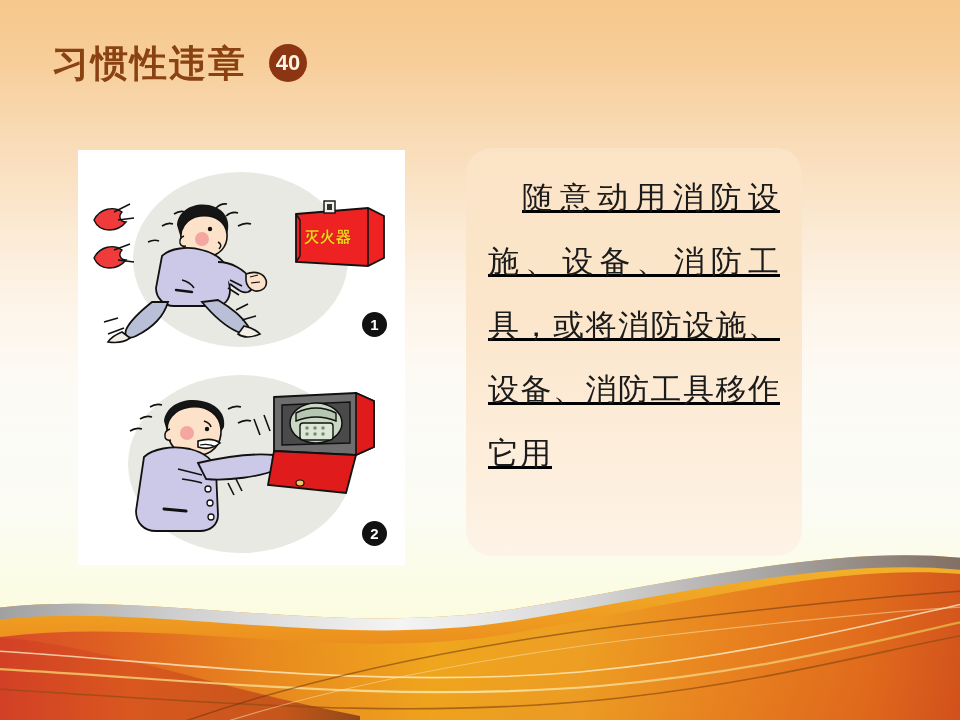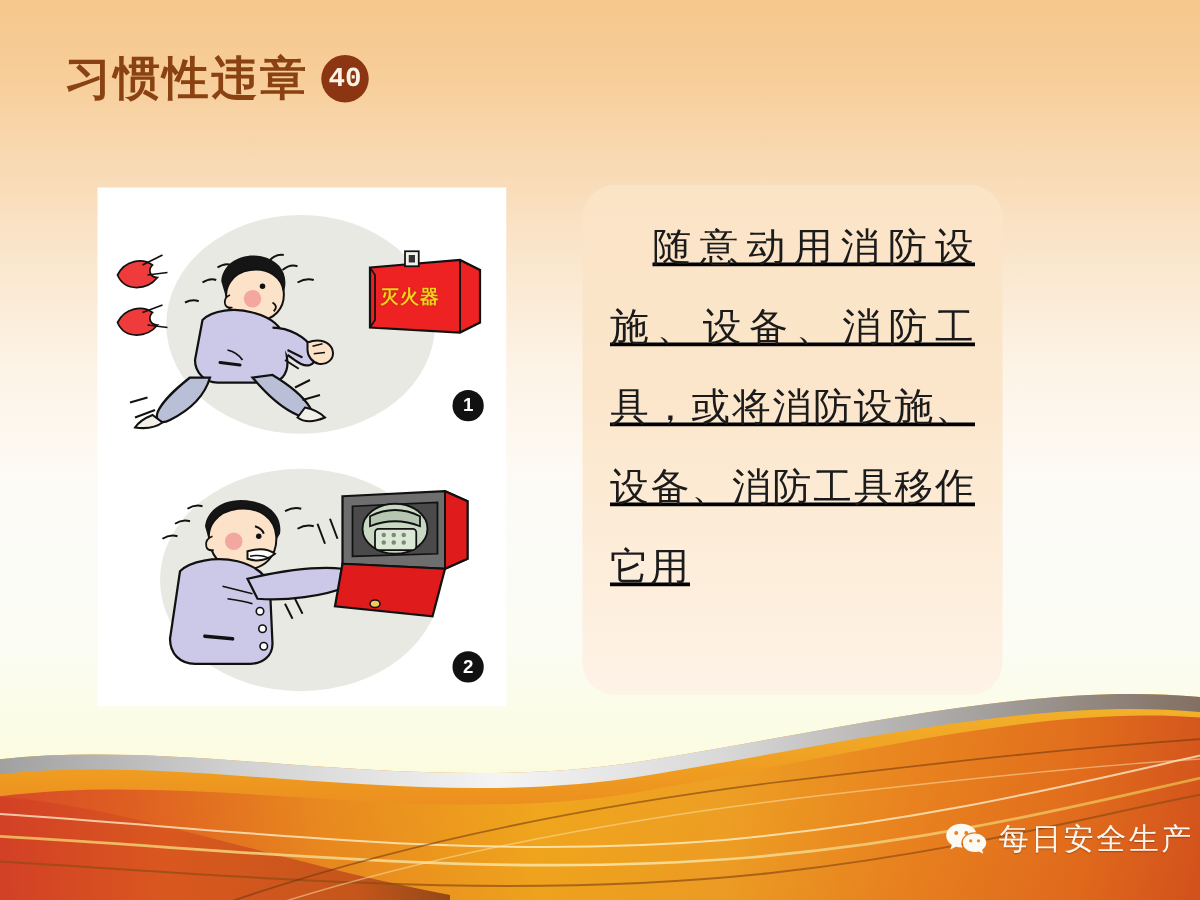--- a/index.html
+++ b/index.html
@@ -37,21 +37,21 @@
     pointer-events: none;
   }
 
   
   .title-row {
     position: absolute;
     left: 52px;
     top: 44px;
     display: flex;
     align-items: center;
-    gap: 10px;
+    gap: 22px;
   }
   .title-text {
     font-size: 37px;
     font-weight: bold;
     color: #8a4213;
     letter-spacing: 2px;
     line-height: 1;
     white-space: nowrap;
     font-family: "Liberation Serif", "DejaVu Serif", serif;
   }
@@ -59,21 +59,21 @@
     width: 38px;
     height: 38px;
     border-radius: 50%;
     background: #8c3512;
     color: #fdf3e2;
     font-size: 22px;
     font-weight: bold;
     display: flex;
     align-items: center;
     justify-content: center;
-    font-family: Liberation Mono, monospace;
+    font-family: Liberation Sans, sans-serif;
   }
 
   
   .illus-card {
     position: absolute;
     left: 78px;
     top: 150px;
     width: 327px;
     height: 415px;
     background: #ffffff;
@@ -356,29 +356,14 @@
       </svg>
 
       <span class="panel-num" style="left:284px;top:164px;">2</span>
     </div>
   </div>
 
   <div class="text-panel">
     <p>随意动用消防设施、设备、消防工具，或将消防设施、设备、消防工具移作它用</p>
   </div>
 
-  <div class="watermark">
-    <svg width="34" height="28" viewBox="0 0 34 28">
-      <path d="M13,2 C6.2,2 1,6.4 1,11.6 C1,14.5 2.7,17.1 5.4,18.8 L4.3,22.6 L8.6,20.4
-               C10,20.8 11.4,21 13,21 C13.3,21 13.6,21 13.9,21 C13.4,19.9 13.1,18.7 13.1,17.4
-               C13.1,12.5 17.8,8.7 23.6,8.7 C24,8.7 24.4,8.7 24.8,8.8 C23.9,4.9 18.9,2 13,2 Z" fill="#fdfaf4"></path>
-      <circle cx="9" cy="9.4" r="1.6" fill="#e8841f"></circle>
-      <circle cx="17" cy="9.4" r="1.6" fill="#e8841f"></circle>
-      <path d="M33,17.2 C33,13 28.8,9.8 23.6,9.8 C18.5,9.8 14.3,13 14.3,17.2
-               C14.3,21.4 18.5,24.6 23.6,24.6 C24.8,24.6 26,24.4 27.1,24.1 L30.6,25.9 L29.7,22.8
-               C31.7,21.4 33,19.4 33,17.2 Z" fill="#fdfaf4"></path>
-      <circle cx="20.6" cy="15.6" r="1.3" fill="#e8841f"></circle>
-      <circle cx="26.8" cy="15.6" r="1.3" fill="#e8841f"></circle>
-    </svg>
-    <span class="wm-text">每日安全生产</span>
-  </div>
 
 </div>
 
 </body></html>

